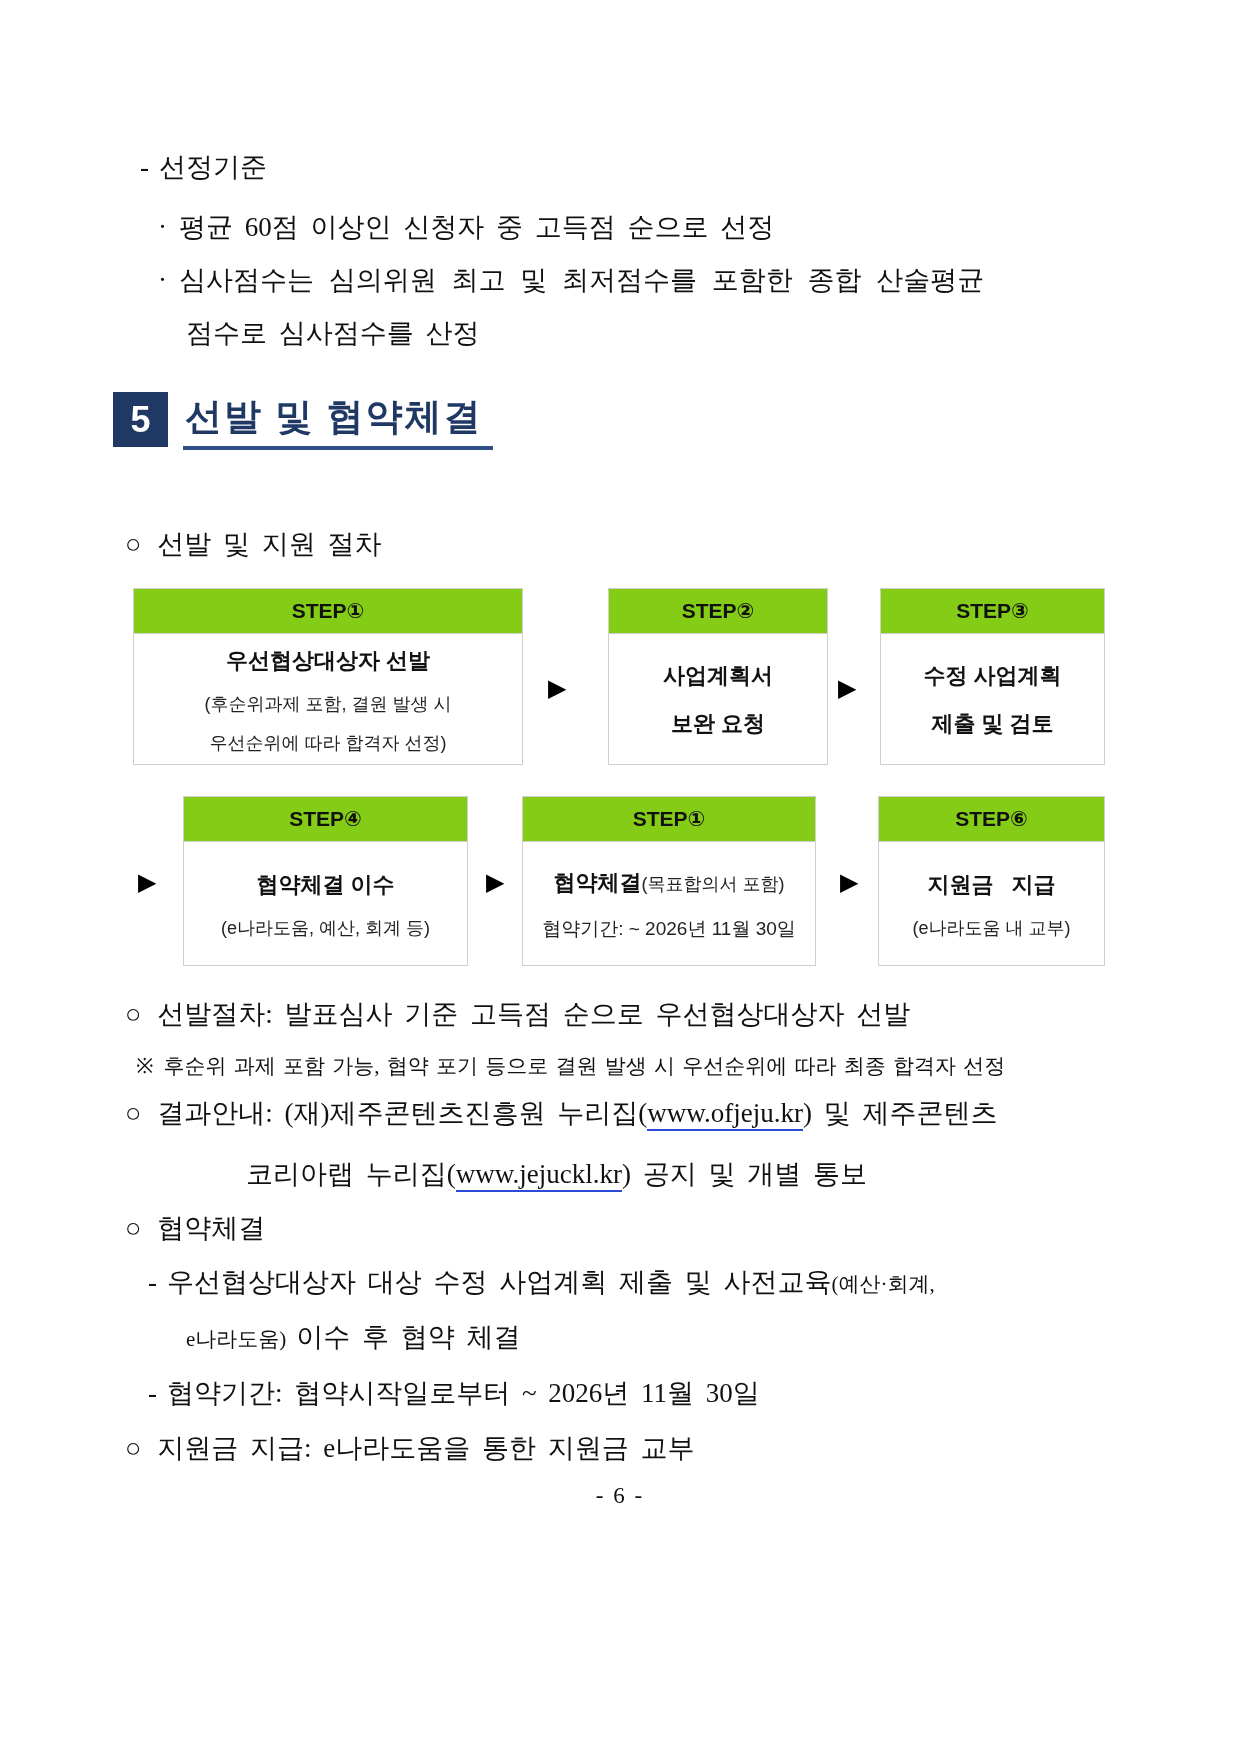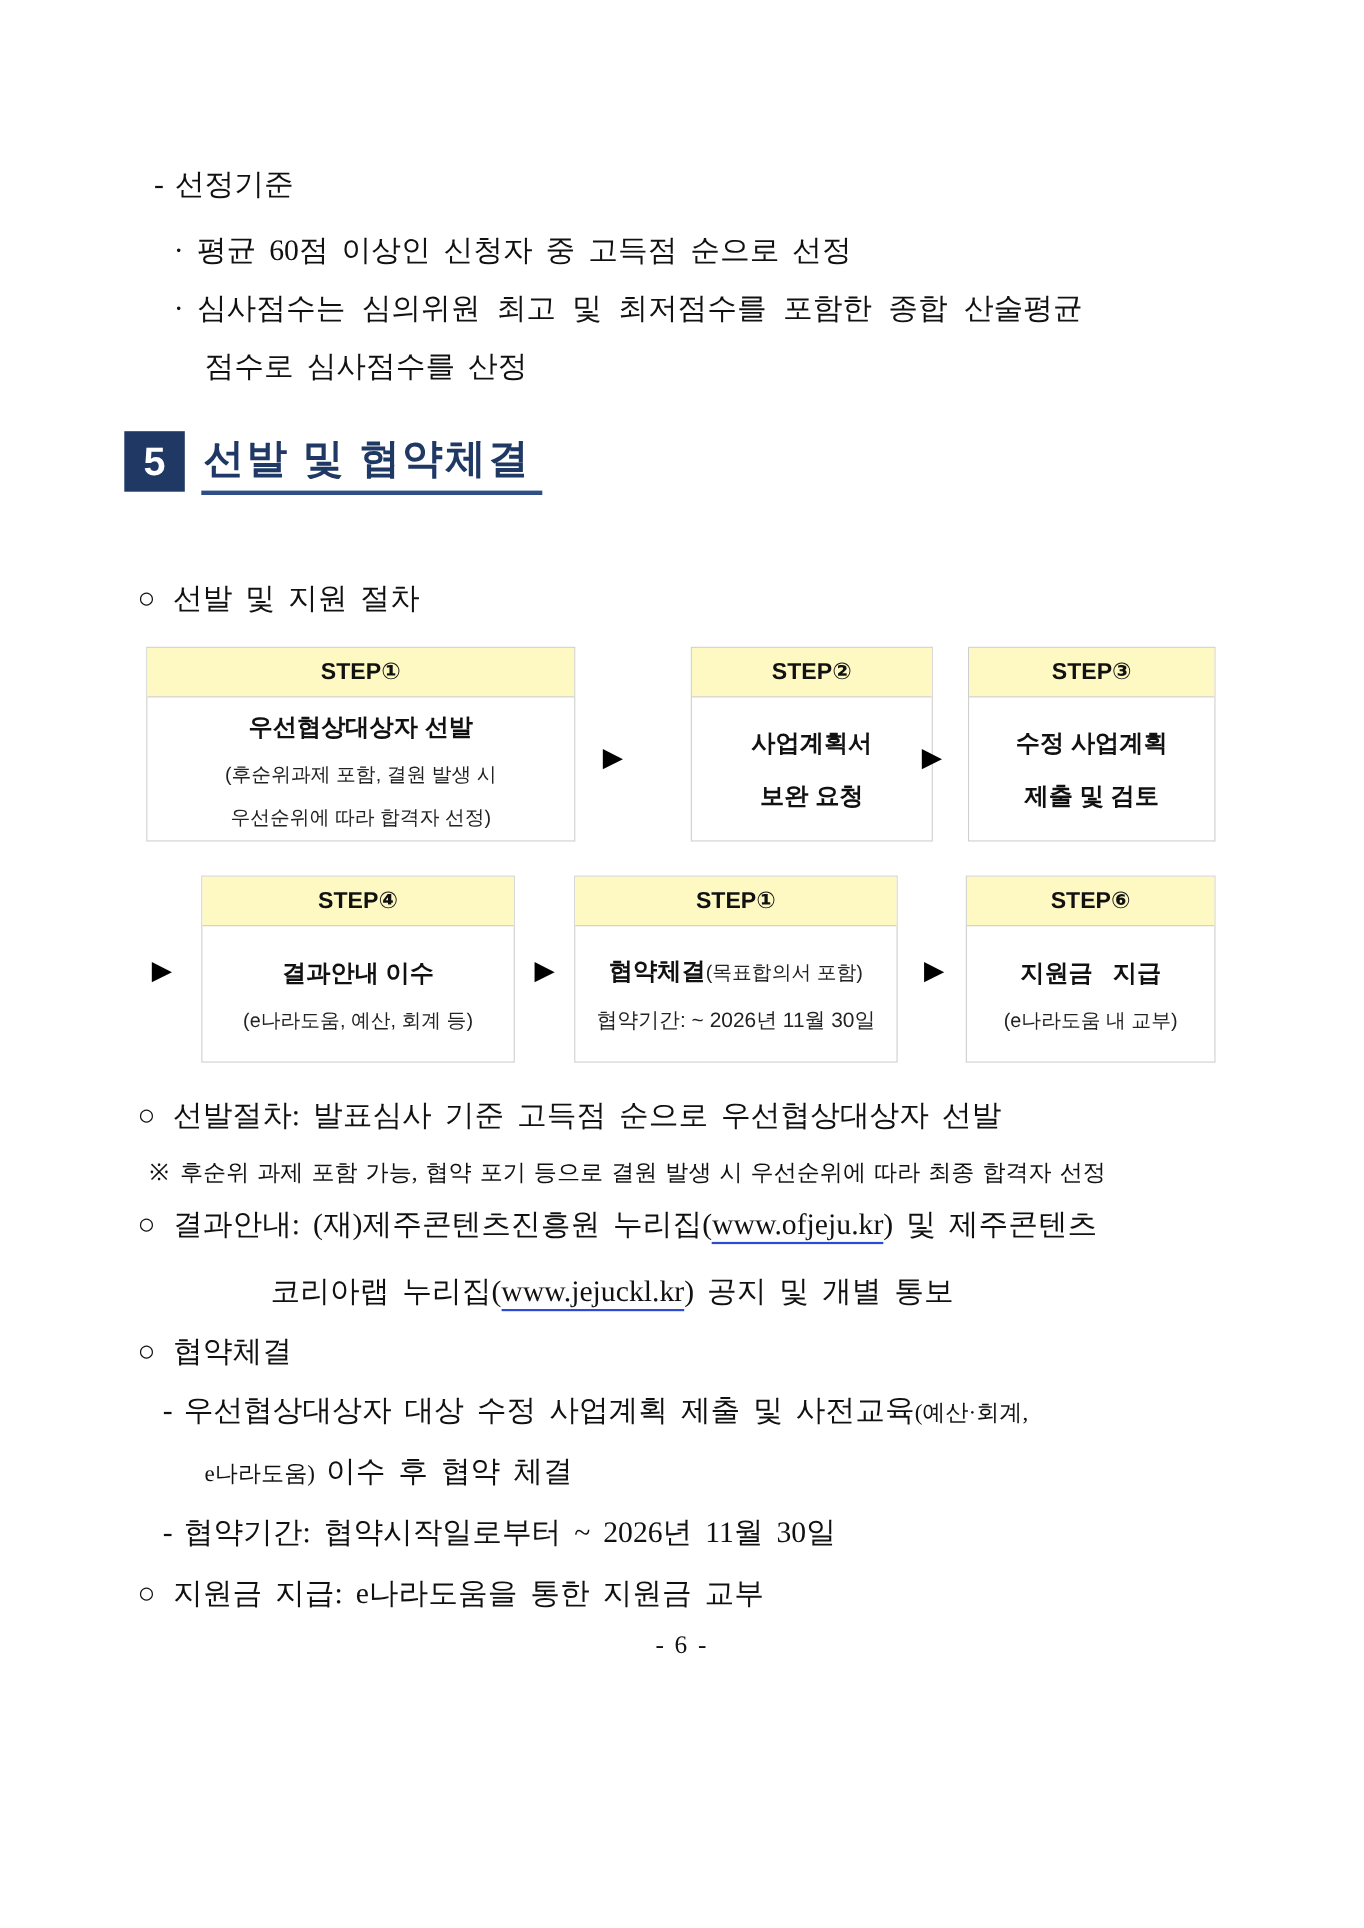--- a/index.html
+++ b/index.html
@@ -59,21 +59,21 @@
   .sbox{
     position:absolute;
     border:1px solid #cfcfcf;
     background:#ffffff;
     box-sizing:border-box;
     font-family:"Liberation Sans","DejaVu Sans",sans-serif;
     text-align:center;
   }
   .sbox-head{
     height:44px;line-height:44px;
-    background:#fef9c3;
+    background:#84cc16;
     border-bottom:1px solid #cfcfcf;
     font-size:21px;font-weight:bold;color:#111;
   }
   .sbox-body{
     display:flex;flex-direction:column;
     align-items:center;justify-content:center;
     height:calc(100% - 45px);
     padding-top:2px;box-sizing:border-box;gap:12px;
   }
   .sbox-title{font-size:22px;font-weight:bold;color:#111;line-height:36px;white-space:nowrap;}
@@ -117,21 +117,21 @@
       <div class="sbox-head">STEP①</div>
       <div class="sbox-body">
         <div class="sbox-title">우선협상대상자 선발</div>
         <div class="sbox-sub">(후순위과제 포함, 결원 발생 시</div>
         <div class="sbox-sub">우선순위에 따라 합격자 선정)</div>
       </div>
     </div>
 
     <span class="arr" style="left:548px;top:86px;">▶</span>
 
-    <div class="sbox" style="left:628px;top:0;width:220px;height:177px;">
+    <div class="sbox" style="left:608px;top:0;width:220px;height:177px;">
       <div class="sbox-head">STEP②</div>
       <div class="sbox-body">
         <div class="sbox-title">사업계획서</div>
         <div class="sbox-title">보완 요청</div>
       </div>
     </div>
 
     <span class="arr" style="left:838px;top:86px;">▶</span>
 
     <div class="sbox" style="left:880px;top:0;width:225px;height:177px;">
@@ -140,21 +140,21 @@
         <div class="sbox-title">수정 사업계획</div>
         <div class="sbox-title">제출 및 검토</div>
       </div>
     </div>
 
     <span class="arr" style="left:138px;top:280px;">▶</span>
 
     <div class="sbox" style="left:183px;top:208px;width:285px;height:170px;">
       <div class="sbox-head">STEP④</div>
       <div class="sbox-body">
-        <div class="sbox-title">결과안내 이수</div>
+        <div class="sbox-title">협약체결 이수</div>
         <div class="sbox-sub">(e나라도움, 예산, 회계 등)</div>
       </div>
     </div>
 
     <span class="arr" style="left:486px;top:280px;">▶</span>
 
     <div class="sbox" style="left:522px;top:208px;width:294px;height:170px;">
       <div class="sbox-head">STEP①</div>
       <div class="sbox-body">
         <div class="sbox-title"><span>협약체결</span><span class="sbox-note">(목표합의서 포함)</span></div>

